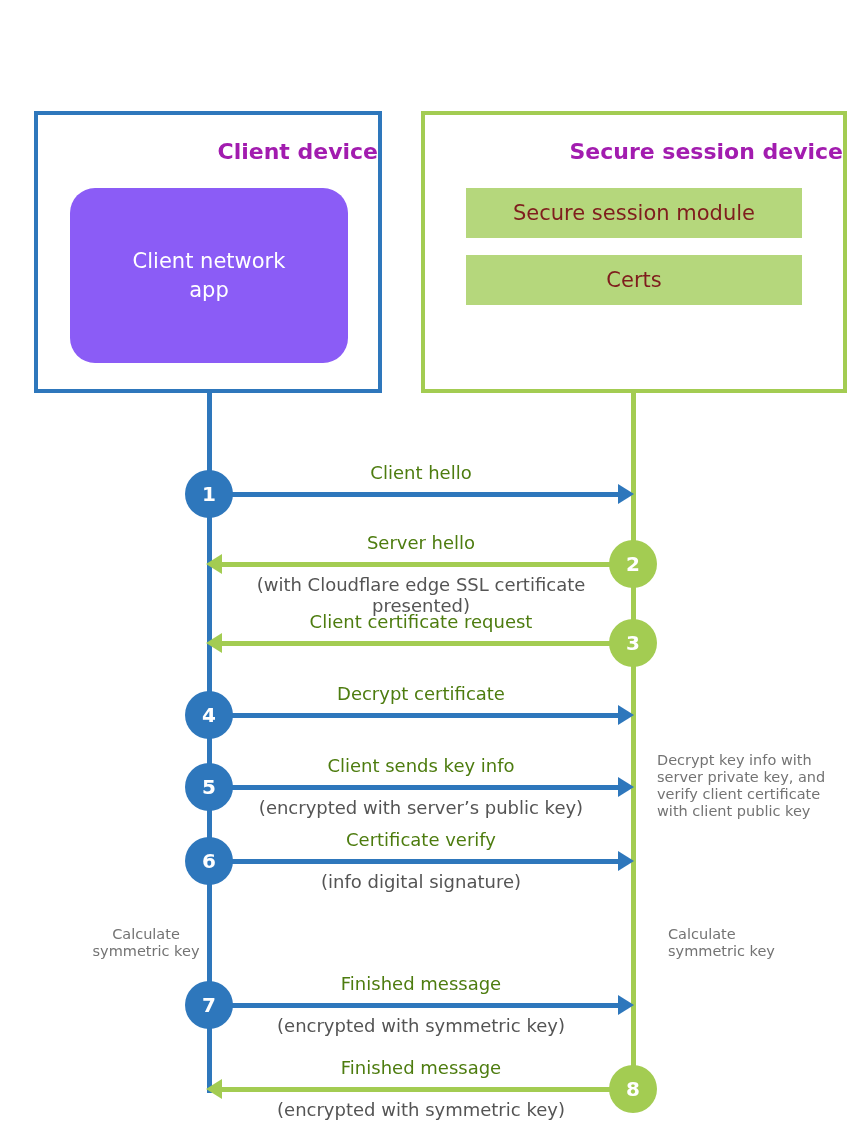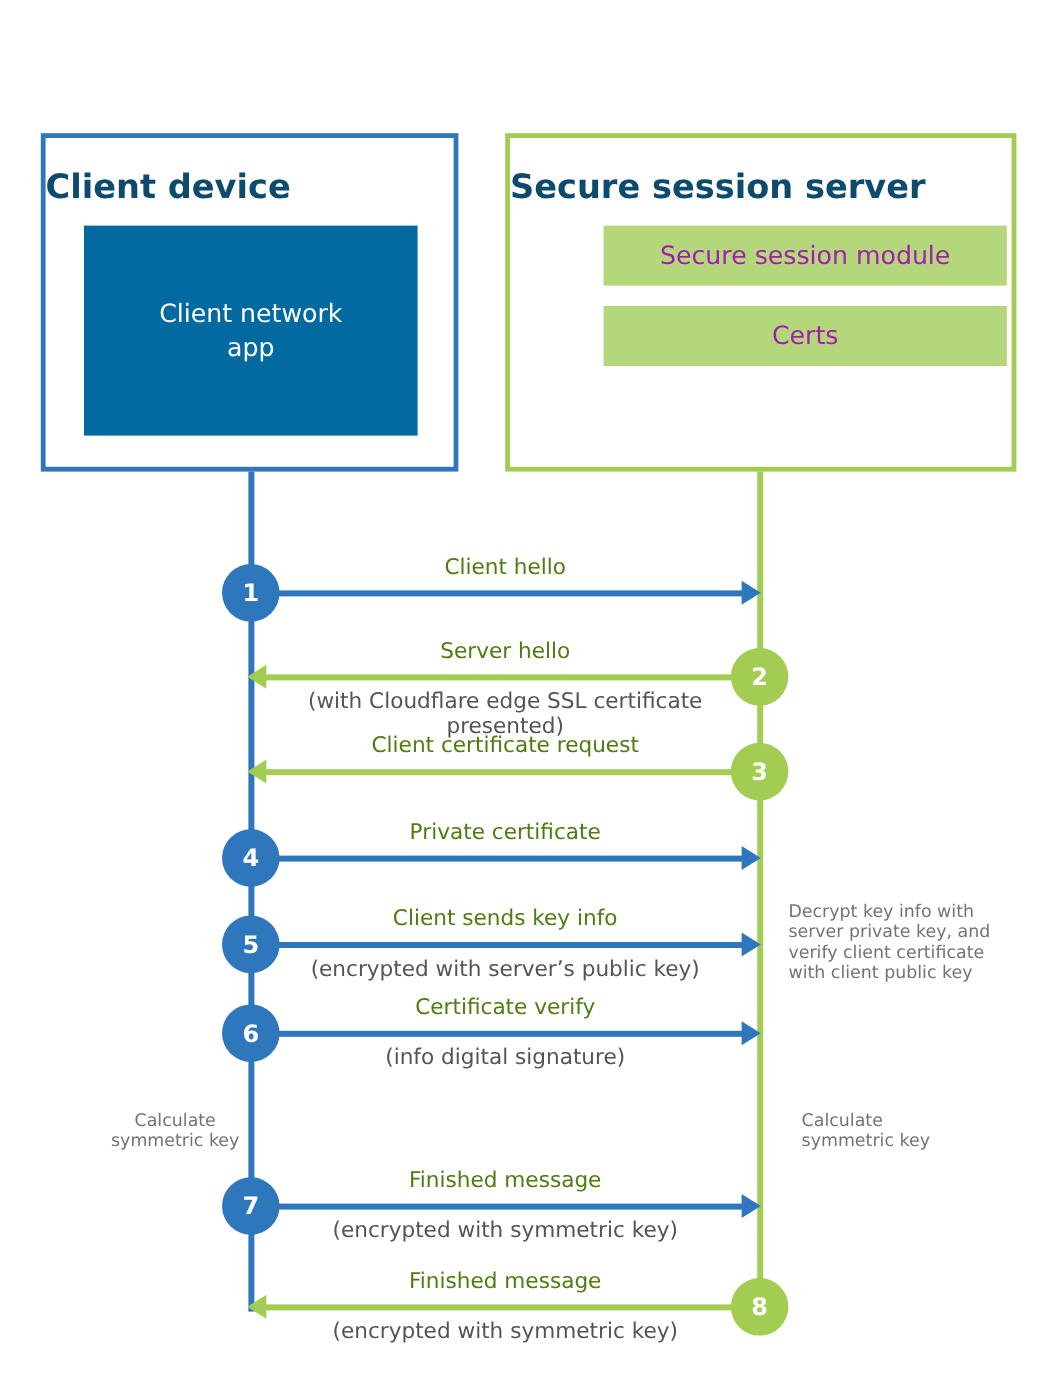--- a/index.html
+++ b/index.html
@@ -39,53 +39,53 @@
   .server-box {
     left: 421px;
     width: 426px;
     border: 4px solid #a3cc52;
   }
   .actor-title {
     position: absolute;
     left: 0;
     top: 24px;
     width: 100%;
-    text-align: left;
-    font-size: 28px;
+    text-align: right;
+    font-size: 22px;
     font-weight: 700;
-    color: #0c4a6e;
+    color: #a21caf;
   }
   .app-box {
     position: absolute;
     left: 32px;
     top: 73px;
     width: 278px;
     height: 175px;
-    background: #0369a1;
+    background: #8b5cf6;
     display: flex;
     align-items: center;
     justify-content: center;
     text-align: center;
     color: #ffffff;
     font-size: 21px;
     line-height: 1.35;
     white-space: pre-line;
+    border-radius: 25px;
   }
   .server-bar {
     position: absolute;
     left: 41px;
     width: 336px;
     height: 50px;
     background: #b5d77c;
     display: flex;
     align-items: center;
     justify-content: center;
-    color: #a21caf;
+    color: #7f1d1d;
     font-size: 21px;
-    margin-left: 37px;
   }
   .bar-1 { top: 73px; }
   .bar-2 { top: 140px; }
   .bar-3 { top: 196px; }
 
   
   .lifeline {
     position: absolute;
     width: 5px;
     top: 393px;
@@ -181,21 +181,21 @@
 
   <div class="actor-box client-box">
     <div class="actor-title">Client device</div>
     <div class="app-box">
       <span style="white-space: pre-line;">Client network
 app</span>
     </div>
   </div>
 
   <div class="actor-box server-box">
-    <div class="actor-title">Secure session server</div>
+    <div class="actor-title">Secure session device</div>
     <div class="server-bar bar-1">
       <span>Secure session module</span>
     </div>
     <div class="server-bar bar-2">
       <span>Certs</span>
     </div>
   </div>
 
   <div class="lifeline client-lifeline"></div>
   <div class="lifeline server-lifeline"></div>
@@ -218,21 +218,21 @@
   <div class="msg m3 green left">
     <div class="line"></div>
     <div class="head"></div>
     <div class="label">Client certificate request</div>
     <div class="num-badge">3</div>
   </div>
 
   <div class="msg m4 blue right">
     <div class="line"></div>
     <div class="head"></div>
-    <div class="label">Private certificate</div>
+    <div class="label">Decrypt certificate</div>
     <div class="num-badge">4</div>
   </div>
 
   <div class="msg m5 blue right">
     <div class="line"></div>
     <div class="head"></div>
     <div class="label">Client sends key info</div>
     <div class="sub">(encrypted with server’s public key)</div>
     <div class="num-badge">5</div>
   </div>

